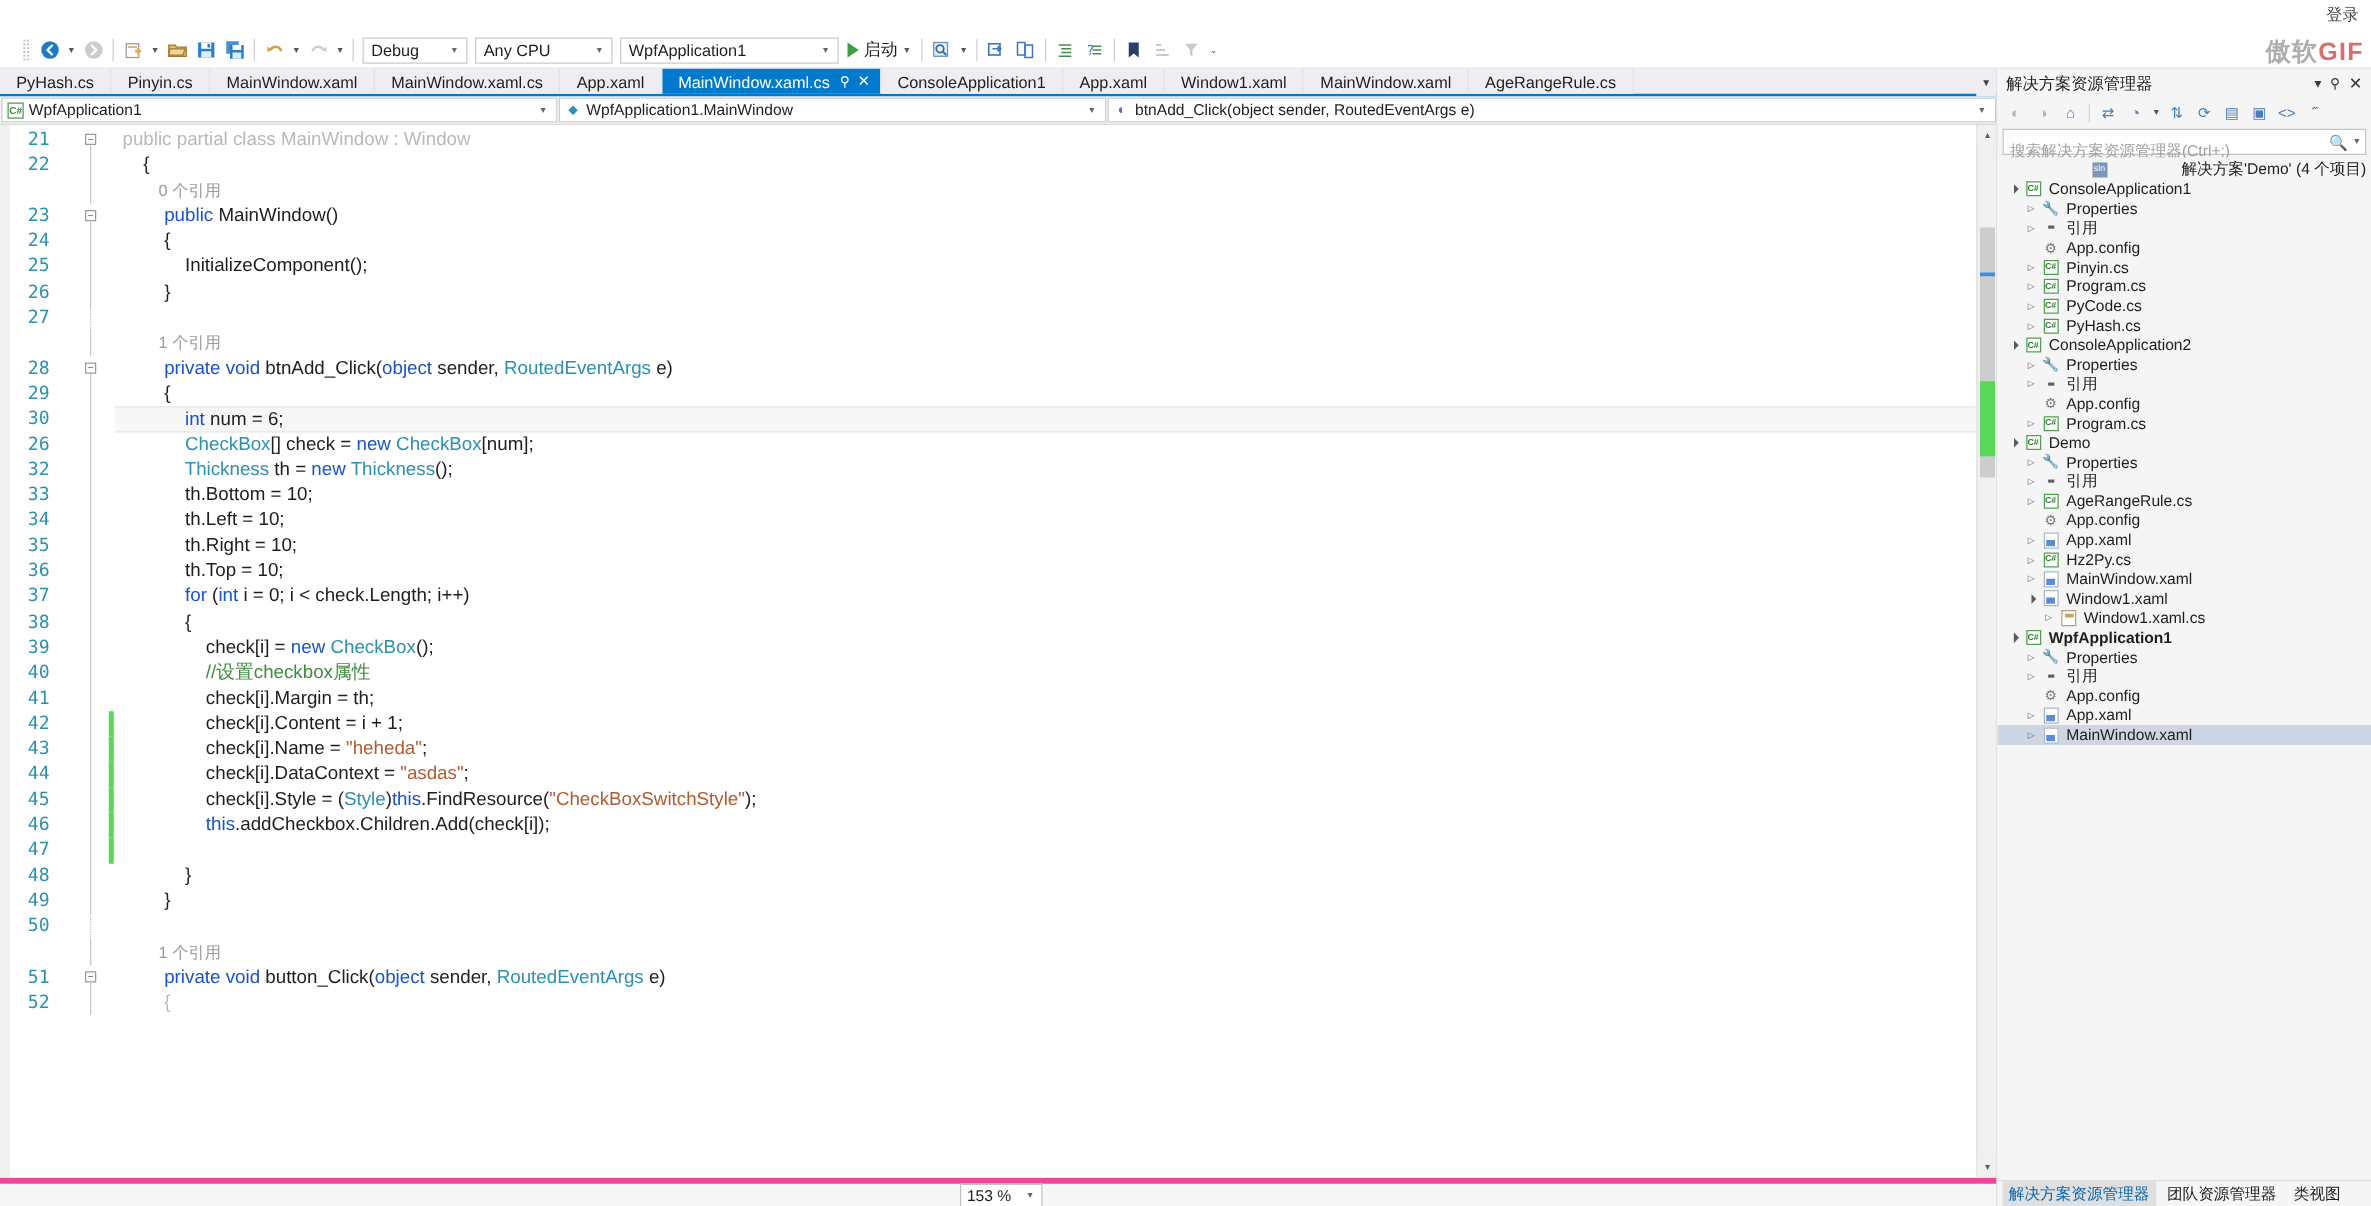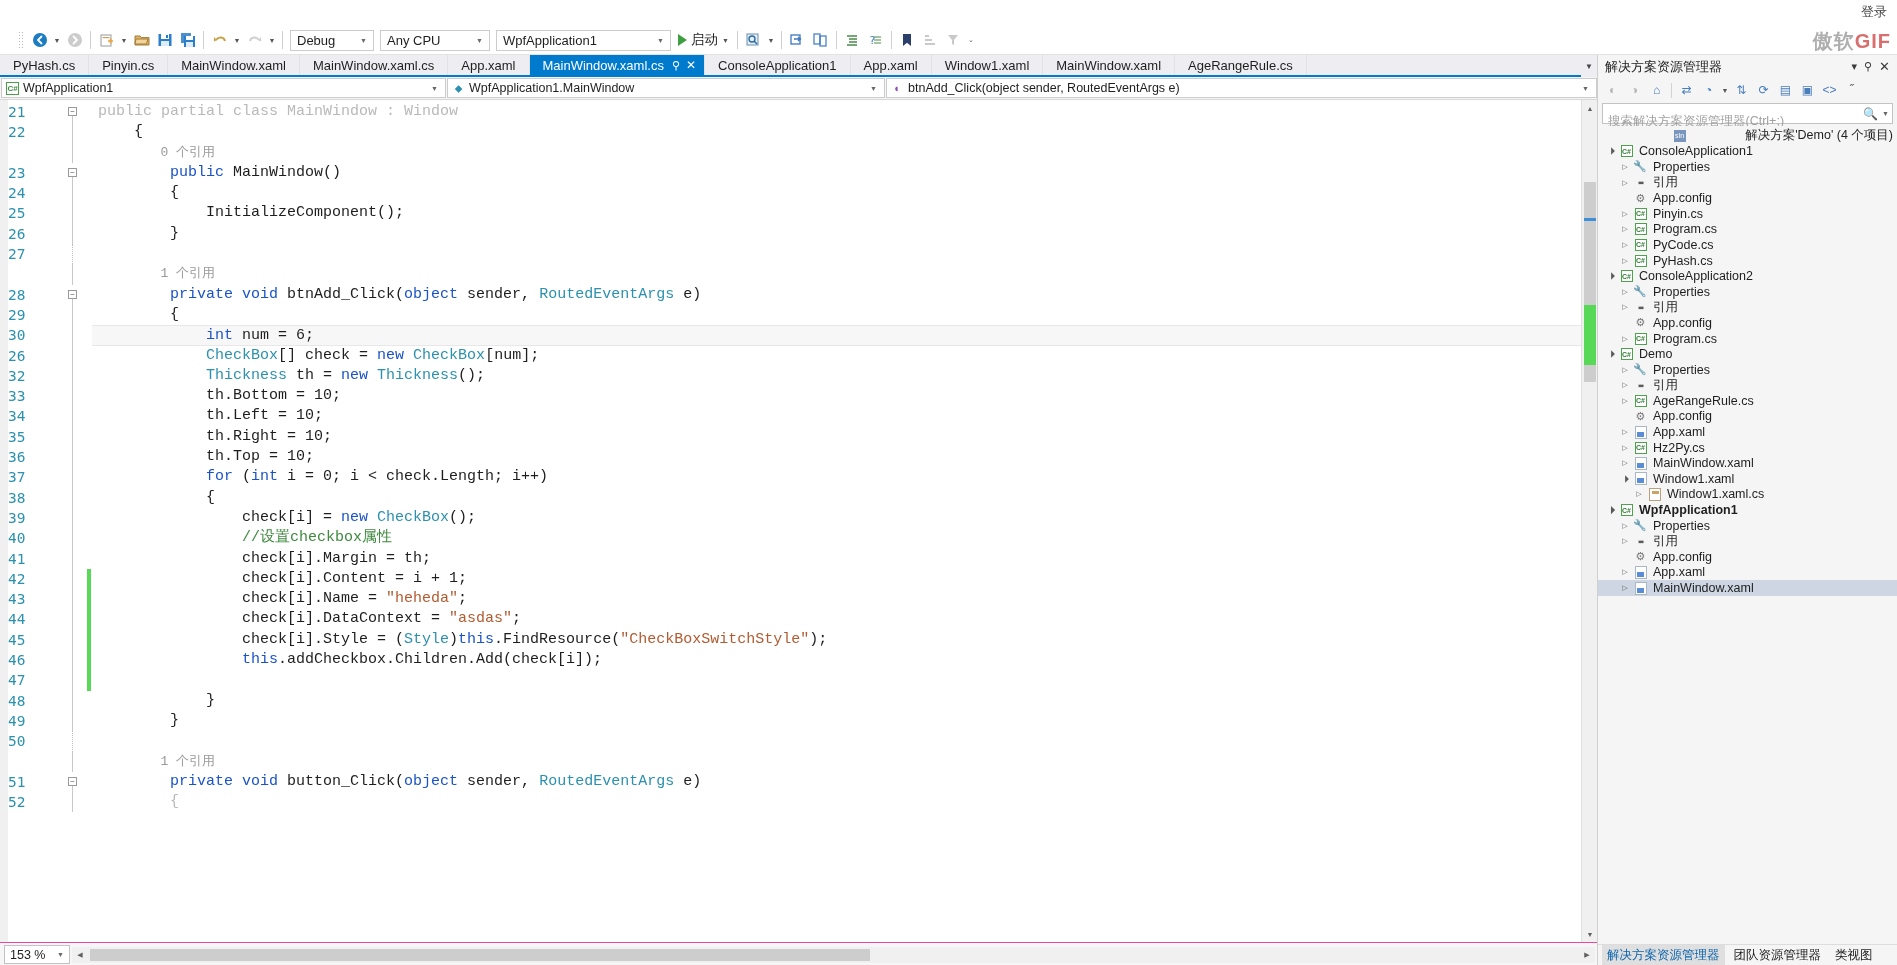--- a/index.html
+++ b/index.html
@@ -222,21 +222,21 @@
   }
   .ed-scroll-left {
     width: 8px;
     background: #f0f0f0;
     flex: none;
   }
   .gutter {
     width: 56px;
     flex: none;
     background: #ffffff;
-    text-align: left;
+    text-align: center;
     padding-top: 2px;
     position: relative;
   }
   .glyph-margin {
     width: 22px;
     flex: none;
     background: #ffffff;
     position: relative;
     padding-top: 2px;
   }
@@ -259,21 +259,21 @@
     line-height: 20.3px;
     font-family: "DejaVu Sans Mono", monospace;
     font-size: 14.5px;
     color: #2b91af;
     padding-right: 10px;
     white-space: nowrap;
   }
   .cl {
     height: 20.3px;
     line-height: 20.3px;
-    font-family: Liberation Mono, monospace;
+    font-family: Liberation Sans, sans-serif;
     font-size: 15px;
     white-space: pre;
     color: #1e1e1e;
     padding-left: 6px;
   }
   .cl.cur { background: #f7f7f7; border-top: 1px solid #e8e8e8; border-bottom: 1px solid #e8e8e8; height: 20.3px; }
   .cl.dim { color: #b9b9b9; }
 
   .kw   { color: #1a53c8; }
   .type { color: #2b91af; }
@@ -334,21 +334,22 @@
     position: absolute; left: 2px; width: 12px; height: 3px;
     background: #3e8fd9;
   }
 
   
   .statusrow {
     height: 24px;
     background: #f6f6f6;
     display: flex;
     align-items: center;
-    border-top: 1px solid #ec4899;
+    border-top: 5px solid #ec4899;
+    flex-direction: column;
   }
   .zoombox {
     width: 66px; height: 19px;
     margin-left: 4px;
     border: 1px solid #c3c3c3;
     background: #fff;
     display: flex; align-items: center;
     font-size: 12.5px;
     padding-left: 5px;
     cursor: default;

